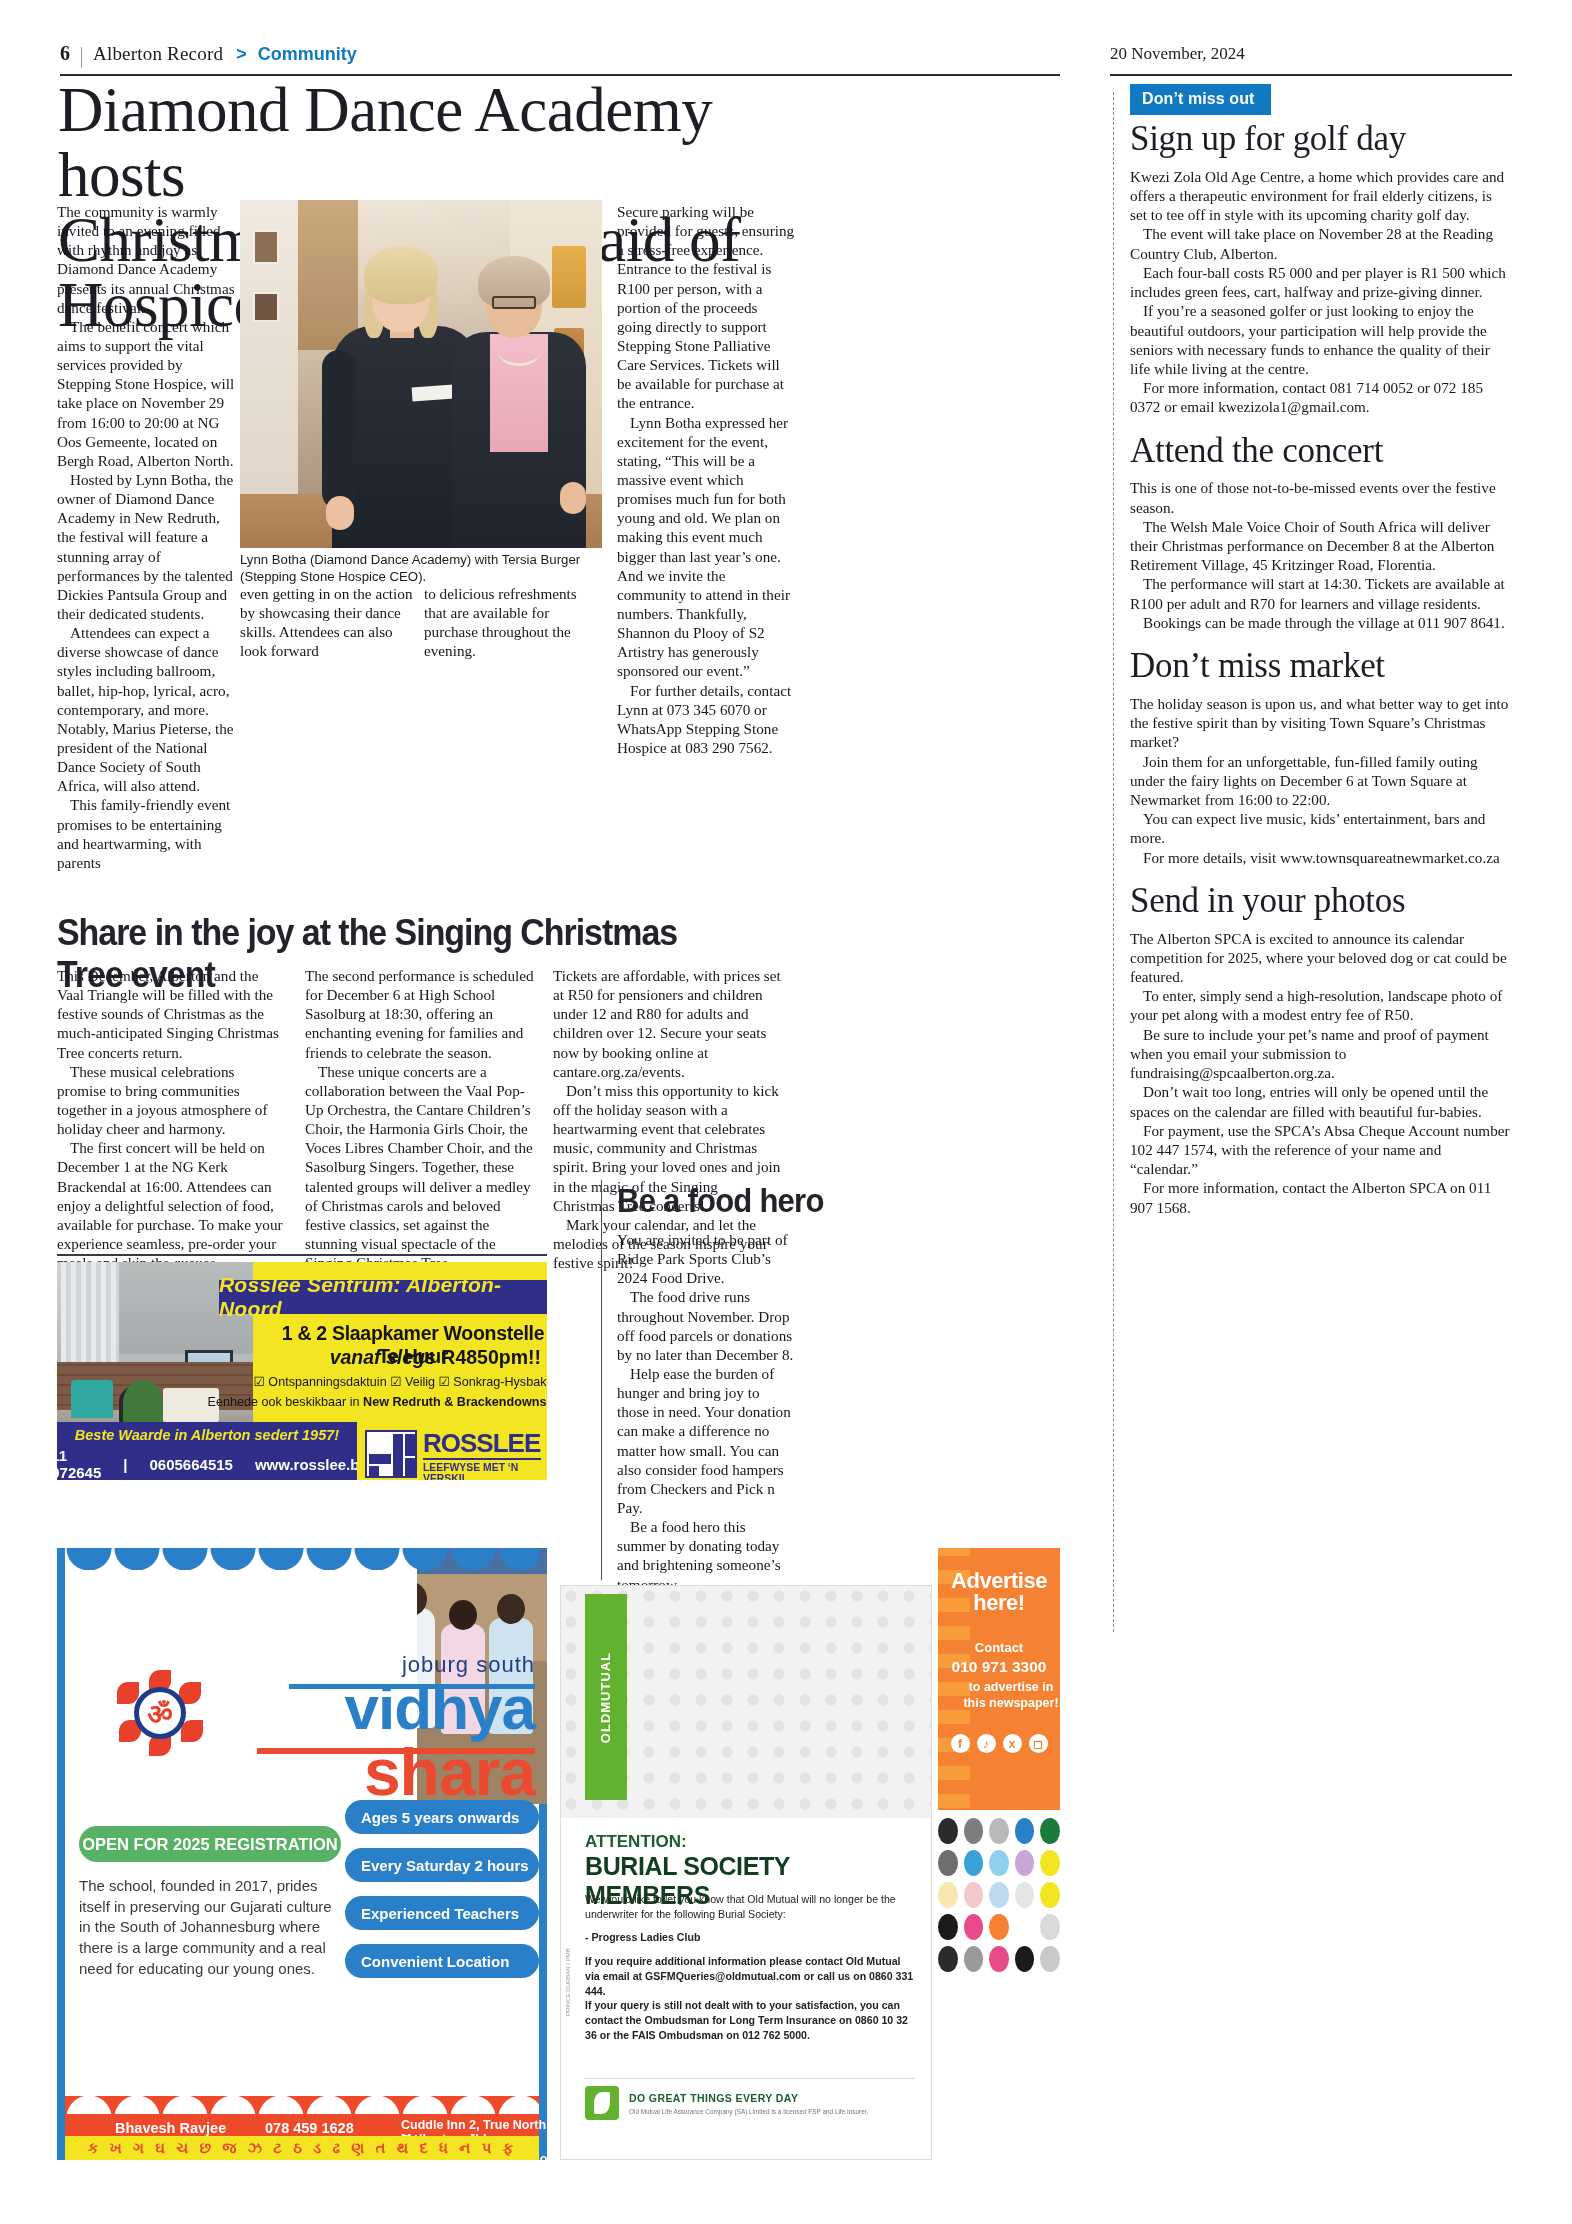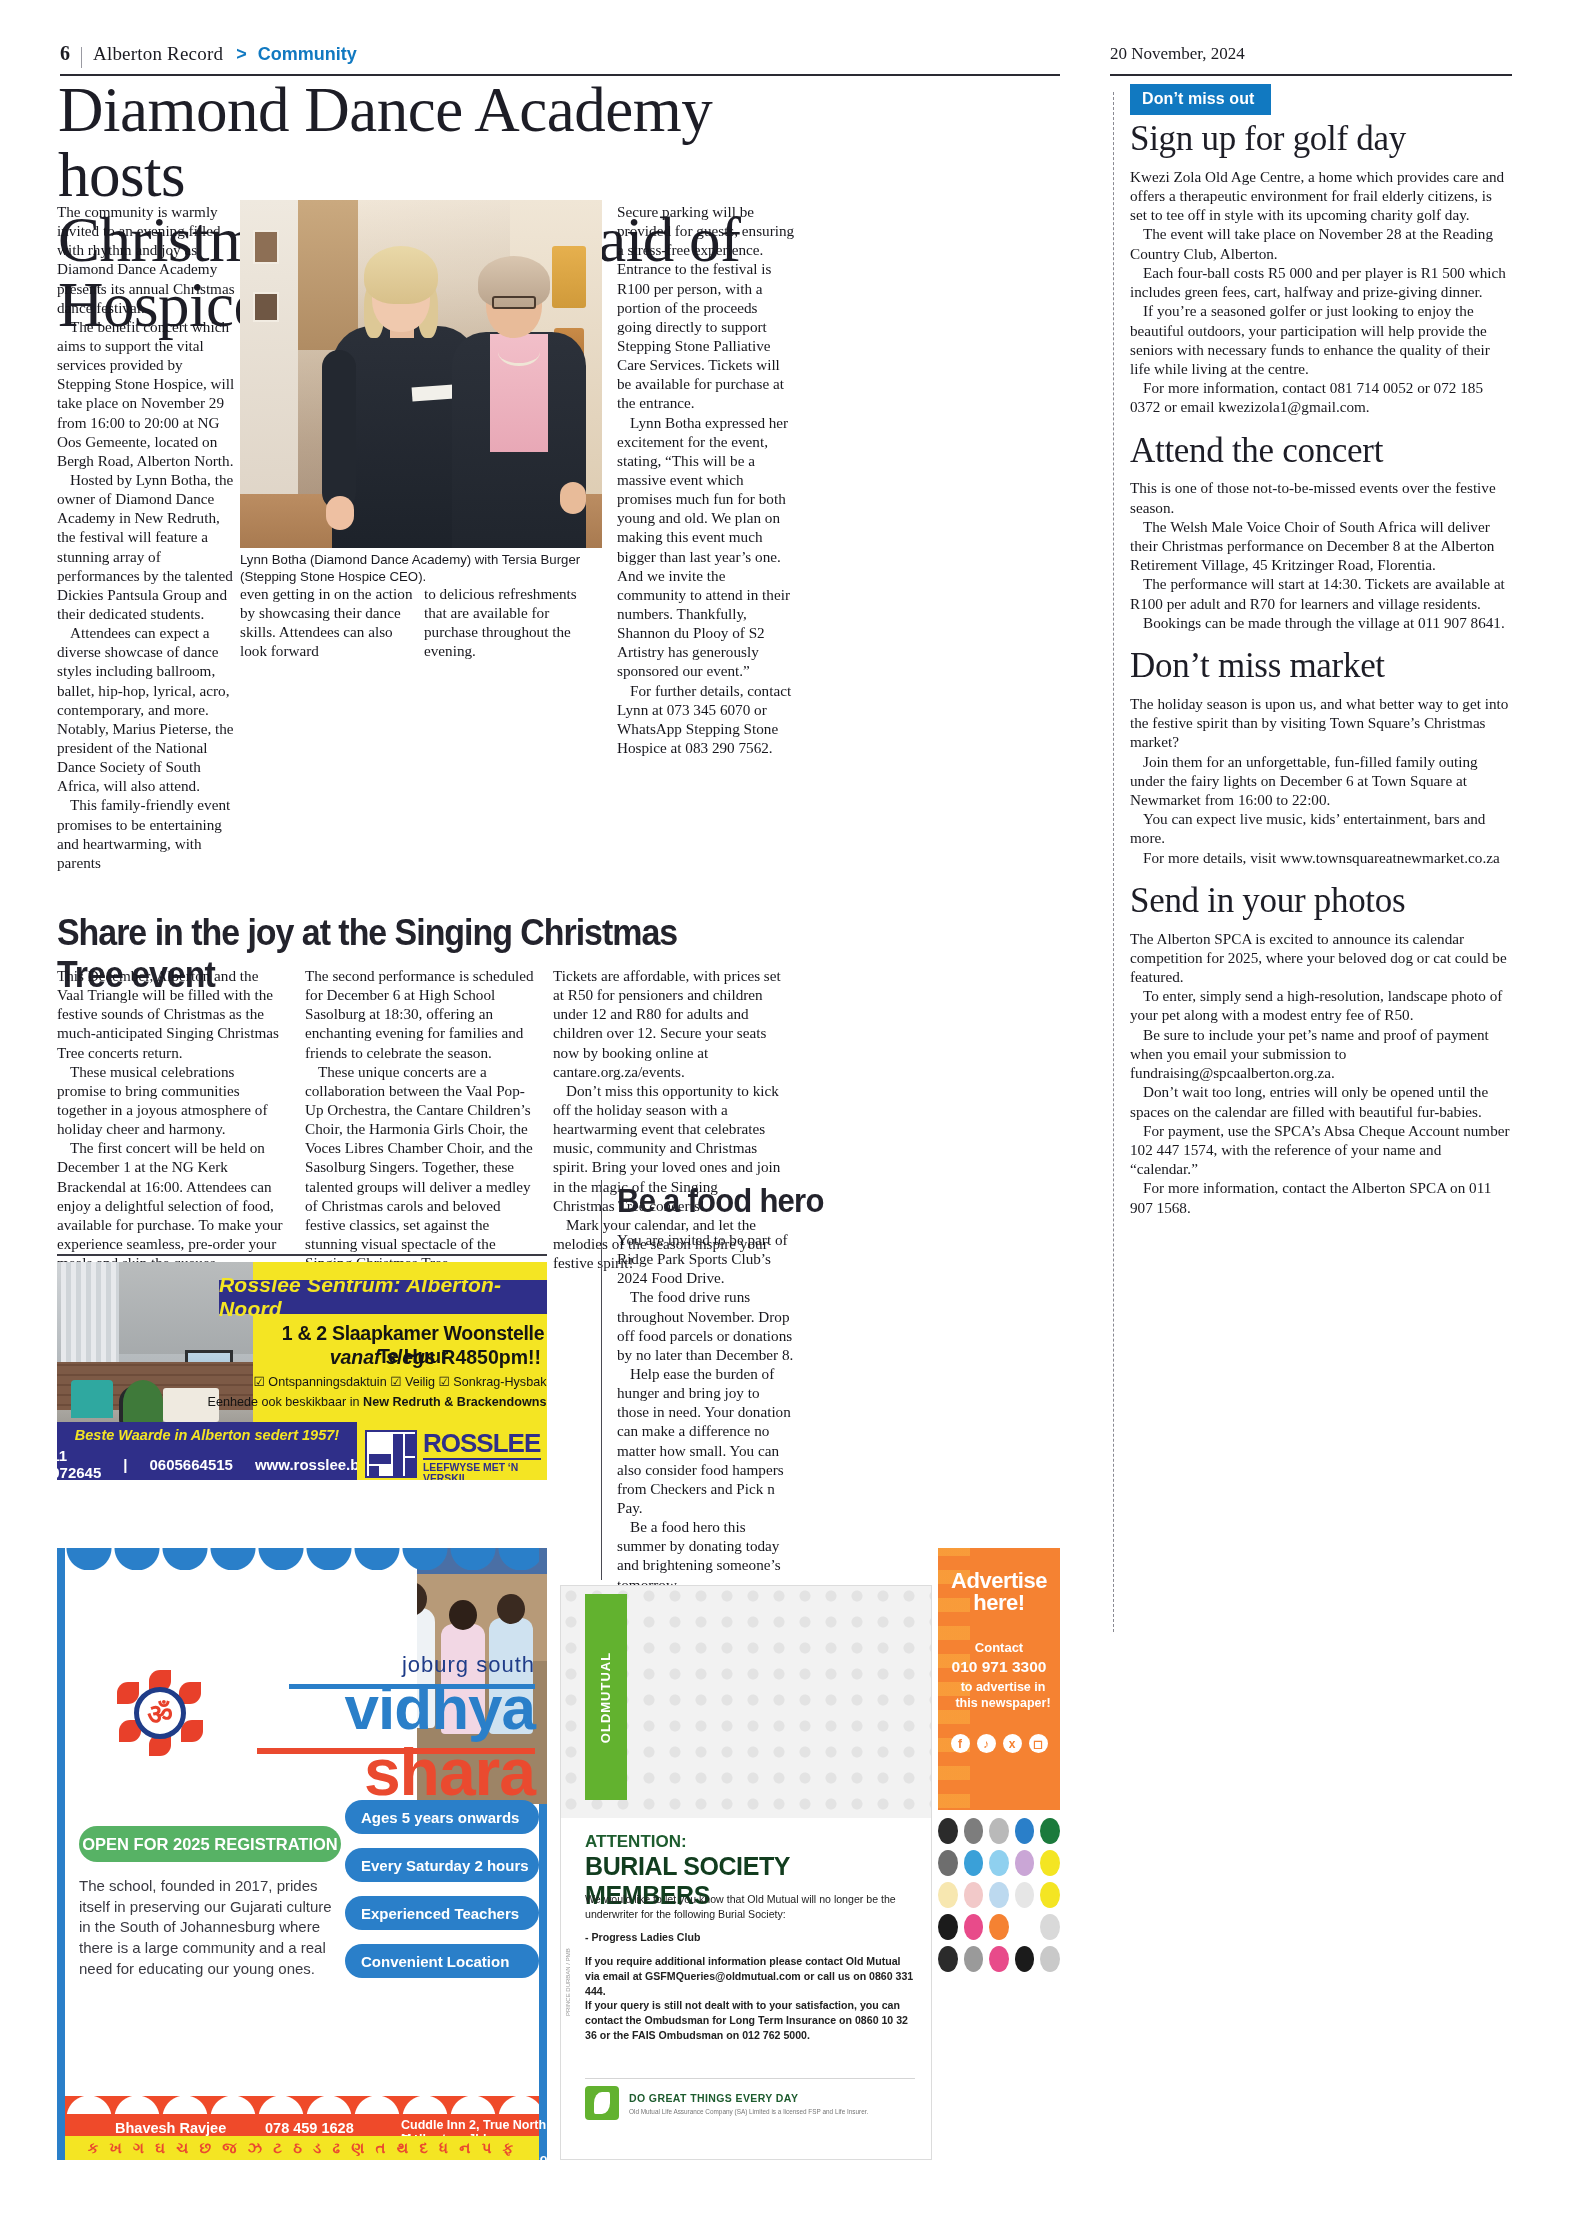--- a/index.html
+++ b/index.html
@@ -313,21 +313,21 @@
   .adv {
     position: absolute; left: 938px; top: 1548px; width: 122px; height: 262px;
     background: #f58232; overflow: hidden; font-family: "Liberation Sans", sans-serif;
     color: #ffffff; text-align: center;
   }
   .adv-chev { position:absolute; left:-10px; top:-6px; width:42px; height:280px;
     background: repeating-linear-gradient(180deg,#fbb040 0 14px, transparent 14px 28px); opacity:.55;}
   .adv-t { position: absolute; left: 0; top: 22px; width: 122px; font-size: 22px; font-weight: bold; line-height: 1.0; letter-spacing:-0.5px;}
   .adv-c { position: absolute; left: 0; top: 92px; width: 122px; font-size: 13px; font-weight: bold; }
   .adv-n { position: absolute; left: 0; top: 110px; width: 122px; font-size: 15.5px; font-weight: bold; }
-  .adv-s { position: absolute; left: 4px; top: 132px; width: 122px; font-size: 12.5px; font-weight: bold; line-height: 1.25;}
+  .adv-s { position: absolute; left: 12px; top: 132px; width: 122px; font-size: 12.5px; font-weight: bold; line-height: 1.25;}
   .adv-social { position: absolute; left: 0; top: 186px; width: 122px; display: flex; justify-content: center; gap: 7px;}
   .adv-social i { width: 19px; height: 19px; border-radius: 50%; background: #ffffff; color:#f58232;
     font-style: normal; font-size: 12px; font-weight: bold; display:flex; align-items:center; justify-content:center;}
 
   
   .dots { position: absolute; left: 938px; top: 1818px; width: 122px; height: 342px; }
   .dots-row { display: flex; gap: 6px; margin-bottom: 6px; }
   .dot { width: 26px; height: 26px; border-radius: 50%; }
   .dots-vert { position:absolute; right:2px; top:28px; font-size:7px; color:#555;
     transform: rotate(-90deg); transform-origin: right top; white-space:nowrap; font-family:"Liberation Sans",sans-serif;}

